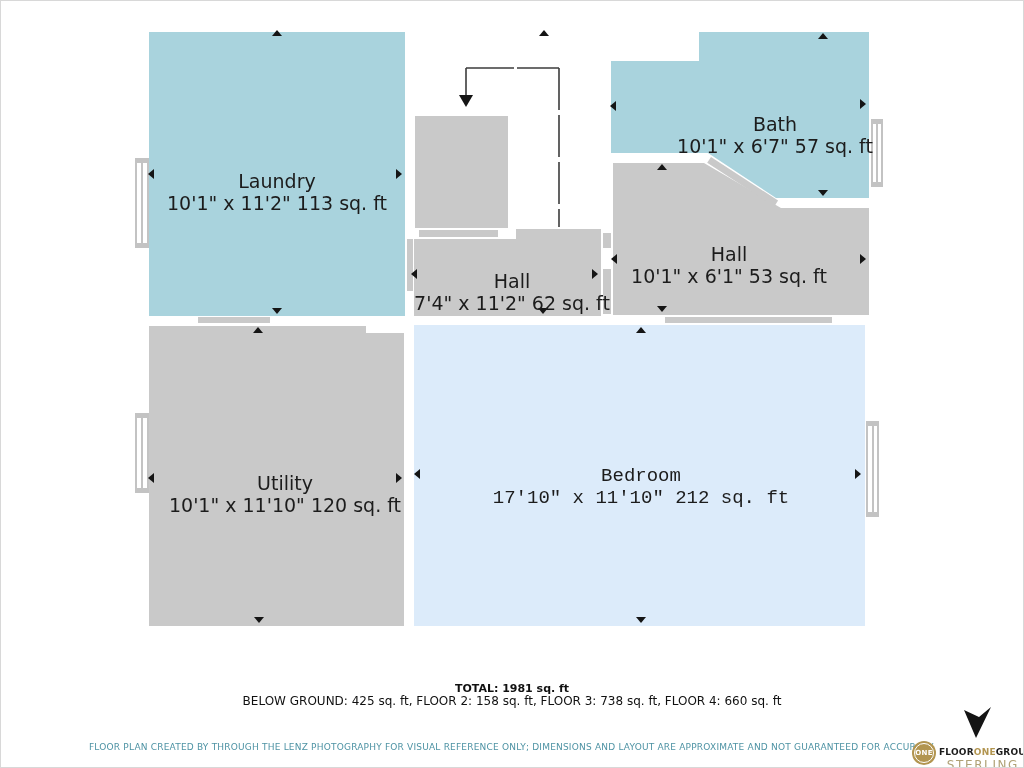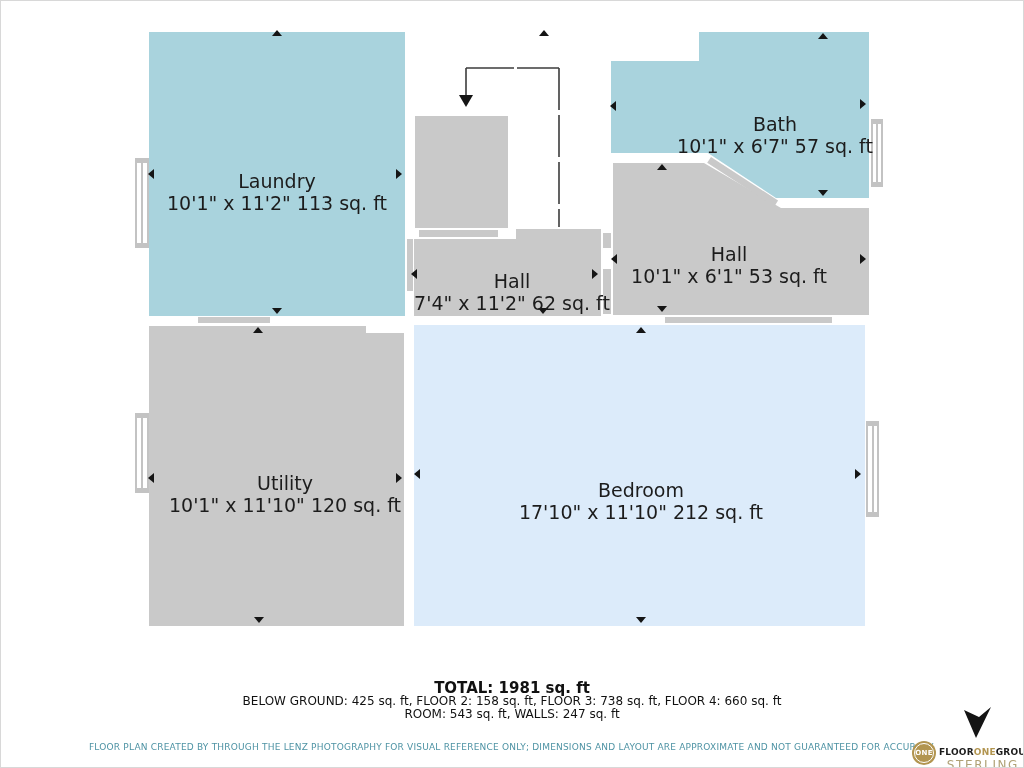--- a/index.html
+++ b/index.html
@@ -46,26 +46,26 @@
   .ar-left{border-top:5px solid transparent;border-bottom:5px solid transparent;border-right:6px solid #151515;}
   .ar-right{border-top:5px solid transparent;border-bottom:5px solid transparent;border-left:6px solid #151515;}
   
   .rlabel{position:absolute;transform:translate(-50%,-50%);text-align:center;
     white-space:nowrap;font-size:19px;line-height:21.5px;color:#1c1c1c;}
   .lbl-laundry{left:276px;top:191px;}
   .lbl-bath{left:774px;top:134px;}
   .lbl-hall-mid{left:511px;top:291px;}
   .lbl-hall-right{left:728px;top:264px;}
   .lbl-utility{left:260px;top:493px;margin-left:24px;}
-  .lbl-bedroom{left:640px;top:500px;}
+  .lbl-bedroom{left:640px;top:486px;font-family:Liberation Mono, monospace;}
   
   #stairs{position:absolute;left:0;top:0;pointer-events:none;}
   
   .summary{position:absolute;left:0;top:681px;width:100%;text-align:center;color:#111;}
-  .summary .total{font-size:15px;font-weight:bold;line-height:13px;}
+  .summary .total{font-size:11px;font-weight:bold;line-height:13px;}
   .summary .sline{font-size:12px;line-height:13px;}
   .disclaimer{position:absolute;left:0;top:741px;width:100%;text-align:center;
     font-size:9px;letter-spacing:.2px;color:#4e93a4;}
   
   .logo-v{position:absolute;left:950px;top:702px;}
   .logo-circle{position:absolute;left:911px;top:740px;width:24px;height:24px;border-radius:50%;
     background:#b29550;display:flex;align-items:center;justify-content:center;}
   .logo-circle::after{content:"";position:absolute;left:2px;top:2px;right:2px;bottom:2px;
     border:1.5px solid #fff;border-radius:50%;}
   .logo-circle span{color:#fff;font-size:7px;font-weight:bold;letter-spacing:.3px;z-index:1;}
@@ -156,21 +156,20 @@
     <div>10'1" x 11'10" 120 sq. ft</div>
   </div>
   <div class="rlabel lbl-bedroom">
     <div>Bedroom</div>
     <div>17'10" x 11'10" 212 sq. ft</div>
   </div>
 
   <div class="summary">
     <div class="total">TOTAL: 1981 sq. ft</div>
     <div class="sline">BELOW GROUND: 425 sq. ft, FLOOR 2: 158 sq. ft, FLOOR 3: 738 sq. ft, FLOOR 4: 660 sq. ft</div>
-    <div class="sline">ROOM: 543 sq. ft, WALLS: 247 sq. ft</div>
   </div>
 
   <div class="disclaimer">FLOOR PLAN CREATED BY THROUGH THE LENZ PHOTOGRAPHY FOR VISUAL REFERENCE ONLY; DIMENSIONS AND LAYOUT ARE APPROXIMATE AND NOT GUARANTEED FOR ACCURACY.</div>
 
   <svg class="logo-v" width="60" height="42">
     <polygon points="13,7 25,35 40,4 28,14" fill="#141414"></polygon>
   </svg>
   <div class="logo-circle">
     <span>ONE</span>
   </div>

